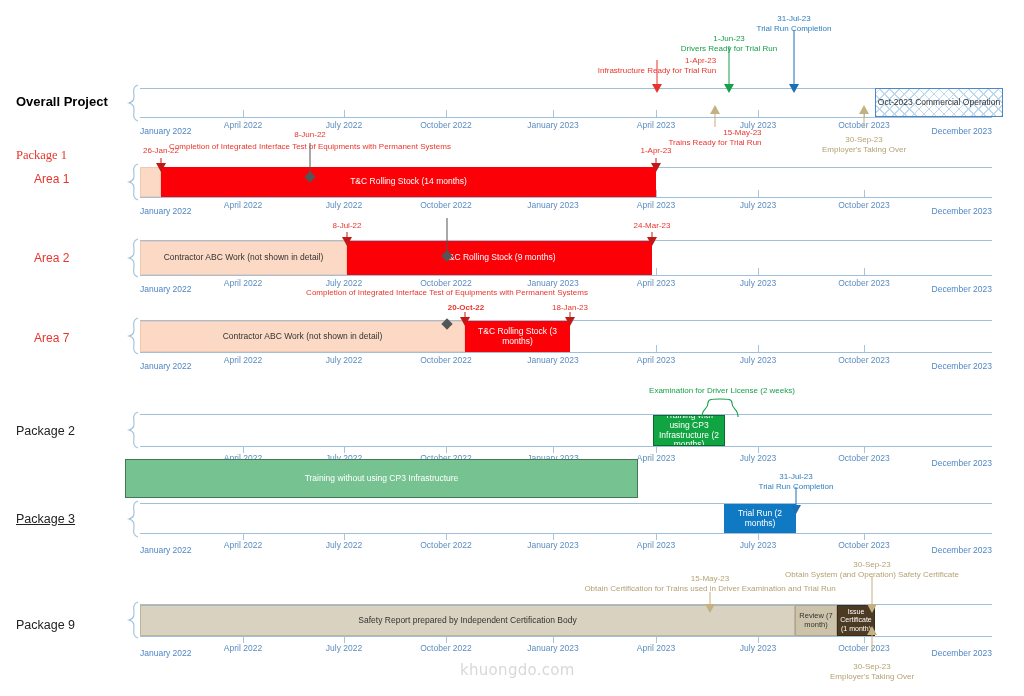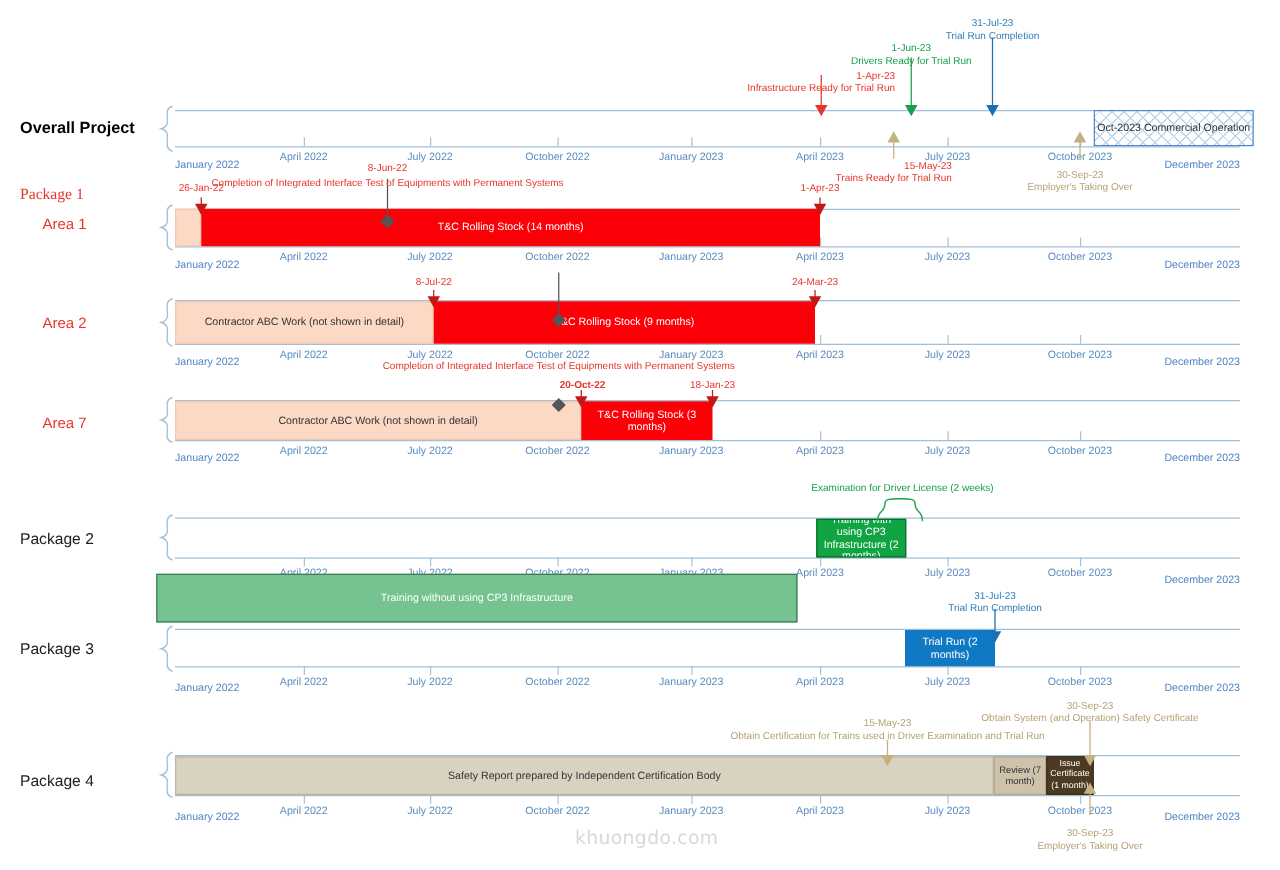--- a/index.html
+++ b/index.html
@@ -89,22 +89,22 @@
 <body>
 
 <div class="rowlabel lbl-overall" style="left:16px;top:94px;">Overall Project</div>
 
 <div class="rowlabel lbl-pkg" style="left:16px;top:148px;font-family:Liberation Serif, serif;">Package 1</div>
 <div class="rowlabel lbl-area" style="left:34px;top:172px;">Area 1</div>
 <div class="rowlabel lbl-area" style="left:34px;top:251px;">Area 2</div>
 <div class="rowlabel lbl-area" style="left:34px;top:331px;">Area 7</div>
 
 <div class="rowlabel lbl-pkg-dark" style="left:16px;top:424px;">Package 2</div>
-<div class="rowlabel lbl-pkg-dark" style="left:16px;top:512px;">Package 3</div>
-<div class="rowlabel lbl-pkg-dark" style="left:16px;top:618px;">Package 4</div>
+<div class="rowlabel lbl-pkg-dark" style="left:16px;top:512px;text-decoration:underline;">Package 3</div>
+<div class="rowlabel lbl-pkg-dark" style="left:16px;top:618px;">Package 9</div>
 
 <div class="plot">
   <div class="lane-top" style="left:140px;top:88px;width:852px;"></div>
   <div class="lane-bot" style="left:140px;top:117px;width:852px;"></div>
   <div class="brk" style="left:118px;top:84px;">
     <svg width="28" height="38" viewBox="0 0 28 38">
         <path d="M20 1 C10 4 22 16 11 19 C22 22 10 34 20 37" fill="none" stroke="#9fc0d8" stroke-width="1.1"></path>
       </svg>
   </div>
 

